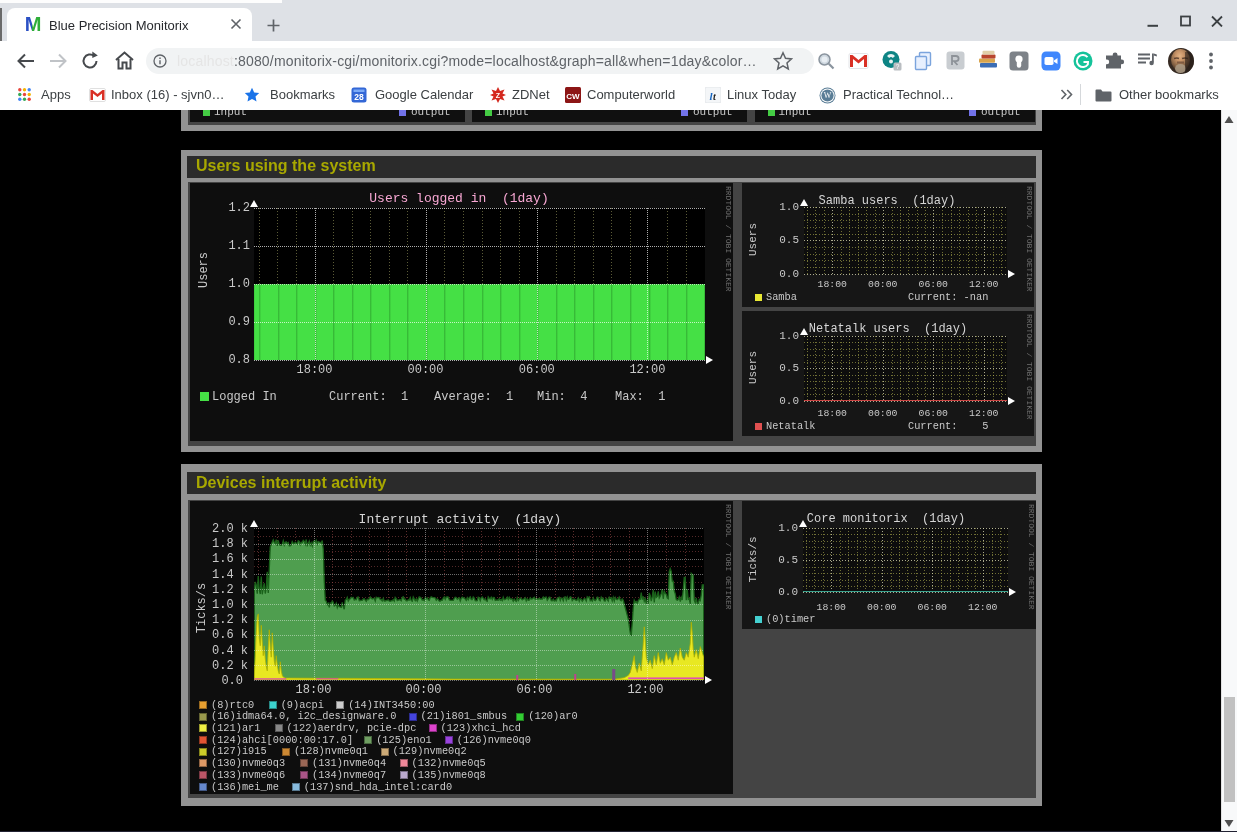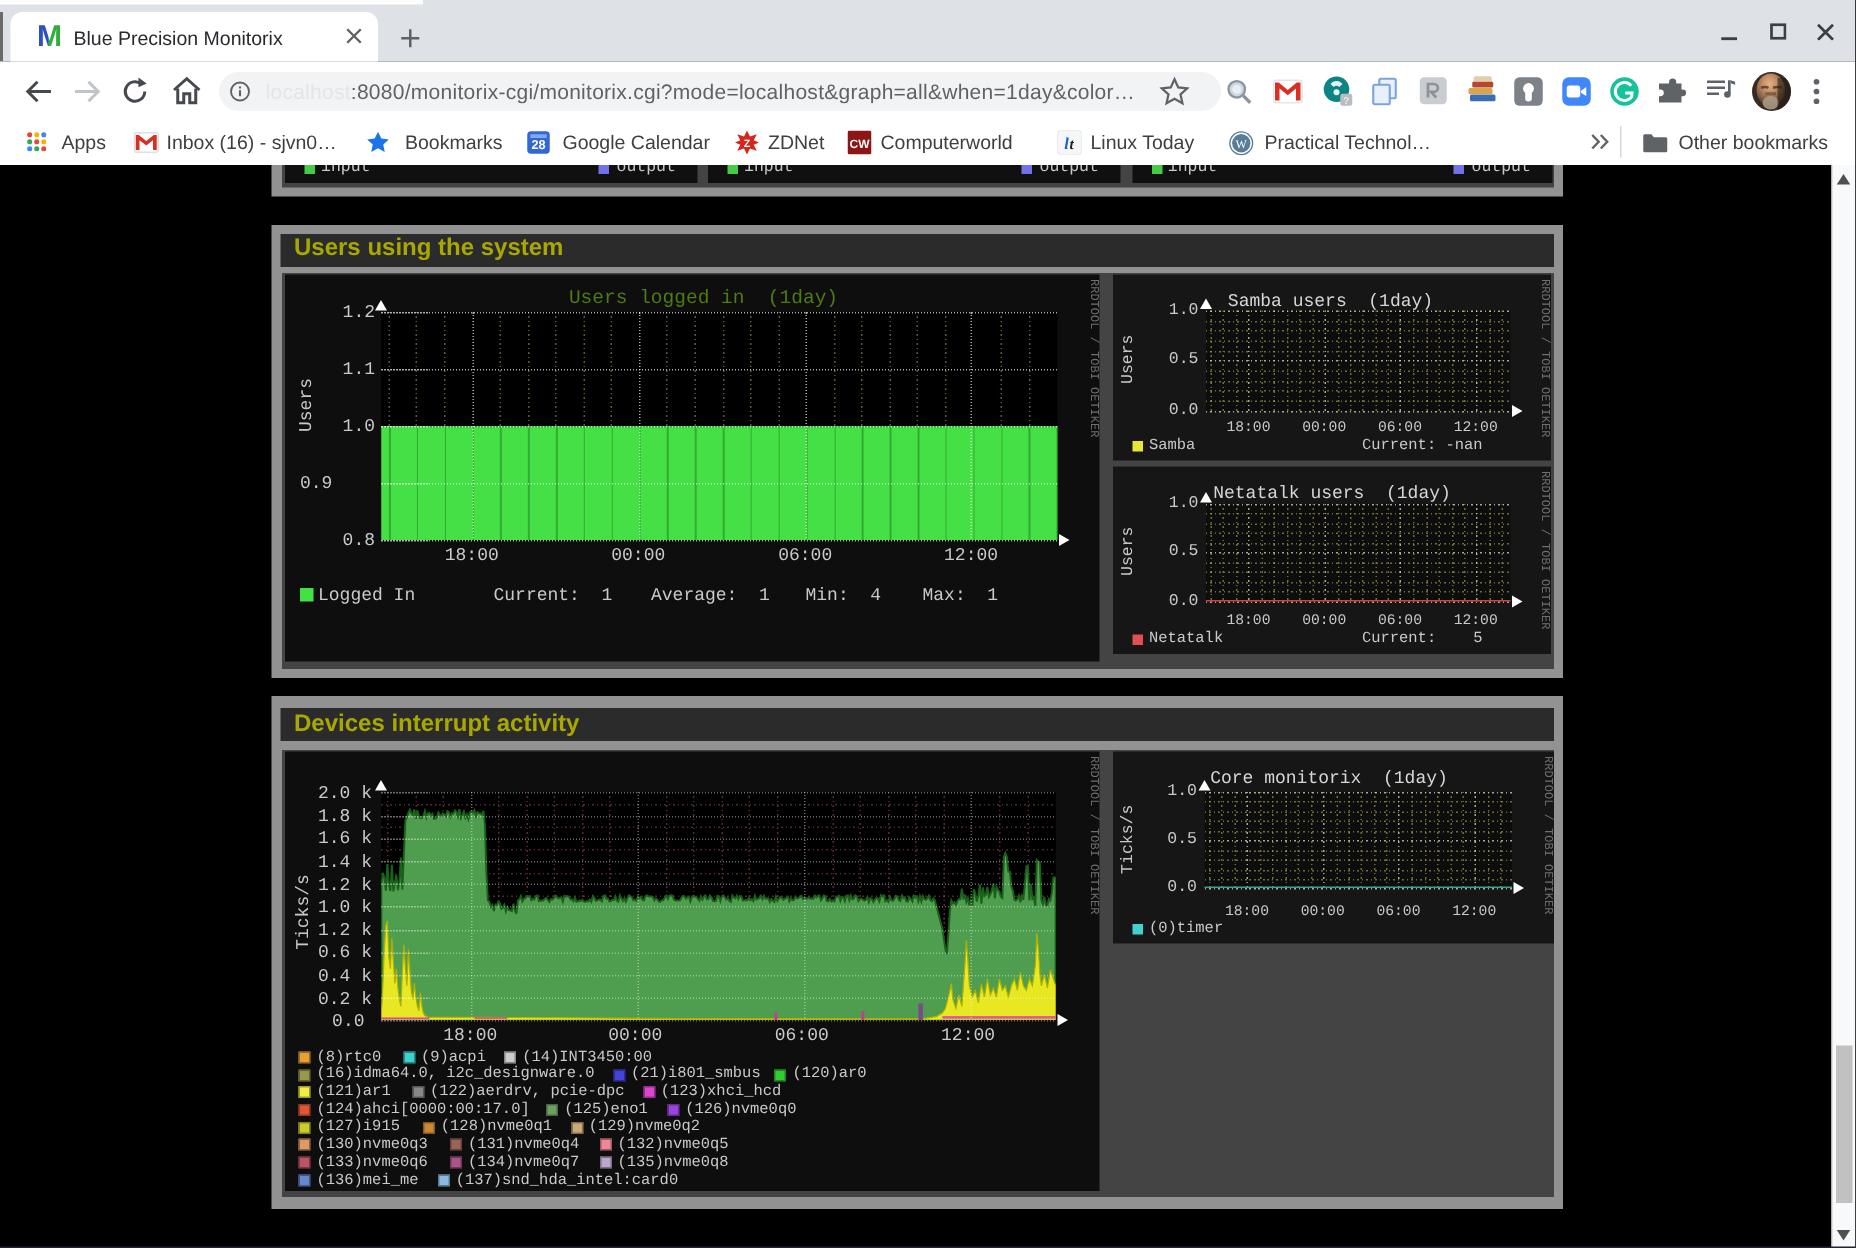--- a/index.html
+++ b/index.html
@@ -251,21 +251,21 @@
 <div class="abs" style="left:754.5px;top:0px;width:280.5px;height:12px;background:#101010"></div>
 <div class="abs" style="left:767.5px;top:-1px;width:7px;height:7px;background:#44cc44"></div>
 <div class="m" style="left:778.5px;top:-4px;font-size:11px">input</div>
 <div class="abs" style="left:969.0px;top:-1px;width:7px;height:7px;background:#7272e8"></div>
 <div class="m" style="left:981.0px;top:-4px;font-size:11px">output</div>
 <div class="frame" style="left:181px;top:40px;width:861px;height:302px"></div>
 <div class="tbar" style="left:187px;top:45.5px;width:849px;height:22px"></div>
 <div class="ttxt" style="left:196px;top:47px">Users using the system</div>
 <div class="inner" style="left:188px;top:72px;width:848px;height:263.5px"></div>
 <div class="abs" style="left:190px;top:73px;width:543px;height:258px;background:#0e0e0e"></div>
-<div class="m" style="left:309px;top:81px;width:320px;text-align:center;font-size:13px;color:#4d7c0f">Users logged in  (1day)</div>
+<div class="m" style="left:299px;top:81px;width:320px;text-align:center;font-size:13px;color:#f9a8d4">Users logged in  (1day)</div>
 <div class="abs" style="left:253.6px;top:98.2px;width:451px;height:151.4px;background:#000"></div>
 <div class="abs" style="left:258.9px;top:98.2px;width:1px;height:151.4px;background-image:repeating-linear-gradient(180deg, rgba(165,165,100,0.55) 0 1px, transparent 1px 3px)"></div>
 <div class="abs" style="left:277.45px;top:98.2px;width:1px;height:151.4px;background-image:repeating-linear-gradient(180deg, rgba(165,165,100,0.55) 0 1px, transparent 1px 3px)"></div>
 <div class="abs" style="left:296.0px;top:98.2px;width:1px;height:151.4px;background-image:repeating-linear-gradient(180deg, rgba(165,165,100,0.55) 0 1px, transparent 1px 3px)"></div>
 <div class="abs" style="left:333.1px;top:98.2px;width:1px;height:151.4px;background-image:repeating-linear-gradient(180deg, rgba(165,165,100,0.55) 0 1px, transparent 1px 3px)"></div>
 <div class="abs" style="left:351.65px;top:98.2px;width:1px;height:151.4px;background-image:repeating-linear-gradient(180deg, rgba(165,165,100,0.55) 0 1px, transparent 1px 3px)"></div>
 <div class="abs" style="left:370.2px;top:98.2px;width:1px;height:151.4px;background-image:repeating-linear-gradient(180deg, rgba(165,165,100,0.55) 0 1px, transparent 1px 3px)"></div>
 <div class="abs" style="left:388.75px;top:98.2px;width:1px;height:151.4px;background-image:repeating-linear-gradient(180deg, rgba(165,165,100,0.55) 0 1px, transparent 1px 3px)"></div>
 <div class="abs" style="left:407.3px;top:98.2px;width:1px;height:151.4px;background-image:repeating-linear-gradient(180deg, rgba(165,165,100,0.55) 0 1px, transparent 1px 3px)"></div>
 <div class="abs" style="left:444.4px;top:98.2px;width:1px;height:151.4px;background-image:repeating-linear-gradient(180deg, rgba(165,165,100,0.55) 0 1px, transparent 1px 3px)"></div>
@@ -288,21 +288,21 @@
 <div class="abs" style="left:253.6px;top:173.9px;width:451px;height:1px;background-image:repeating-linear-gradient(90deg, rgba(255,255,255,0.68) 0 1px, transparent 1px 2px)"></div>
 <div class="abs" style="left:253.6px;top:211.75px;width:451px;height:1px;background-image:repeating-linear-gradient(90deg, rgba(255,255,255,0.68) 0 1px, transparent 1px 2px)"></div>
 <div class="abs" style="left:253.6px;top:249.60000000000002px;width:451px;height:1px;background-image:repeating-linear-gradient(90deg, rgba(255,255,255,0.68) 0 1px, transparent 1px 2px)"></div>
 <div class="abs" style="left:314.5px;top:98.2px;width:1px;height:151.4px;background-image:repeating-linear-gradient(180deg, rgba(255,255,255,0.68) 0 1px, transparent 1px 2px)"></div>
 <div class="abs" style="left:425.5px;top:98.2px;width:1px;height:151.4px;background-image:repeating-linear-gradient(180deg, rgba(255,255,255,0.68) 0 1px, transparent 1px 2px)"></div>
 <div class="abs" style="left:536.8px;top:98.2px;width:1px;height:151.4px;background-image:repeating-linear-gradient(180deg, rgba(255,255,255,0.68) 0 1px, transparent 1px 2px)"></div>
 <div class="abs" style="left:647.4px;top:98.2px;width:1px;height:151.4px;background-image:repeating-linear-gradient(180deg, rgba(255,255,255,0.68) 0 1px, transparent 1px 2px)"></div>
 <div class="m" style="left:200px;top:91.2px;width:50px;text-align:right;font-size:12px">1.2</div>
 <div class="m" style="left:200px;top:129.05px;width:50px;text-align:right;font-size:12px">1.1</div>
 <div class="m" style="left:200px;top:166.9px;width:50px;text-align:right;font-size:12px">1.0</div>
-<div class="m" style="left:200px;top:204.75px;width:50px;text-align:left;font-size:12px">0.9</div>
+<div class="m" style="left:200px;top:204.75px;width:50px;text-align:right;font-size:12px">0.9</div>
 <div class="m" style="left:200px;top:242.60000000000002px;width:50px;text-align:right;font-size:12px">0.8</div>
 <div class="m" style="left:293.5px;top:253.39999999999998px;width:42px;text-align:center;font-size:12px">18:00</div>
 <div class="m" style="left:404.5px;top:253.39999999999998px;width:42px;text-align:center;font-size:12px">00:00</div>
 <div class="m" style="left:515.8px;top:253.39999999999998px;width:42px;text-align:center;font-size:12px">06:00</div>
 <div class="m" style="left:626.4px;top:253.39999999999998px;width:42px;text-align:center;font-size:12px">12:00</div>
 <div class="arrU" style="left:249.6px;top:90.2px"></div>
 <div class="arrR" style="left:705.6px;top:245.60000000000002px"></div>
 <div class="m" style="left:174px;top:153px;width:60px;height:14px;font-size:12px;transform:rotate(-90deg);text-align:center">Users</div>
 <div class="abs" style="left:200px;top:282px;width:9px;height:9px;background:#45e045"></div>
 <div class="m" style="left:212px;top:280px;font-size:12px">Logged In</div>
@@ -414,20 +414,21 @@
 <div class="m" style="left:723px;top:251.14999999999998px;width:60px;height:13px;font-size:11px;transform:rotate(-90deg);text-align:center">Users</div>
 <div class="abs" style="left:755px;top:313px;width:7px;height:7px;background:#e05050"></div>
 <div class="m" style="left:766px;top:310px;font-size:10.3px">Netatalk</div>
 <div class="m" style="left:908px;top:310px;font-size:10.3px">Current:    5</div>
 <div class="rrd" style="left:1025px;top:204px;height:120px">RRDTOOL / TOBI OETIKER</div>
 <div class="frame" style="left:181px;top:354px;width:861px;height:342px"></div>
 <div class="tbar" style="left:187px;top:362px;width:849px;height:22px"></div>
 <div class="ttxt" style="left:196px;top:363.5px">Devices interrupt activity</div>
 <div class="inner" style="left:188px;top:390px;width:848px;height:298px"></div>
 <div class="abs" style="left:190px;top:391px;width:543px;height:293px;background:#0e0e0e"></div>
+<div class="m" style="left:300px;top:402px;width:320px;text-align:center;font-size:13px;color:#d6d6d6">Interrupt activity  (1day)</div>
 <div class="abs" style="left:254px;top:418.4px;width:449.5px;height:152px;background:#000"></div>
 <div class="abs" style="left:258.0px;top:418.4px;width:1px;height:152px;background-image:repeating-linear-gradient(180deg, rgba(165,80,80,0.55) 0 1px, transparent 1px 3px)"></div>
 <div class="abs" style="left:276.55px;top:418.4px;width:1px;height:152px;background-image:repeating-linear-gradient(180deg, rgba(165,80,80,0.55) 0 1px, transparent 1px 3px)"></div>
 <div class="abs" style="left:295.1px;top:418.4px;width:1px;height:152px;background-image:repeating-linear-gradient(180deg, rgba(165,80,80,0.55) 0 1px, transparent 1px 3px)"></div>
 <div class="abs" style="left:332.2px;top:418.4px;width:1px;height:152px;background-image:repeating-linear-gradient(180deg, rgba(165,80,80,0.55) 0 1px, transparent 1px 3px)"></div>
 <div class="abs" style="left:350.75px;top:418.4px;width:1px;height:152px;background-image:repeating-linear-gradient(180deg, rgba(165,80,80,0.55) 0 1px, transparent 1px 3px)"></div>
 <div class="abs" style="left:369.3px;top:418.4px;width:1px;height:152px;background-image:repeating-linear-gradient(180deg, rgba(165,80,80,0.55) 0 1px, transparent 1px 3px)"></div>
 <div class="abs" style="left:387.85px;top:418.4px;width:1px;height:152px;background-image:repeating-linear-gradient(180deg, rgba(165,80,80,0.55) 0 1px, transparent 1px 3px)"></div>
 <div class="abs" style="left:406.4px;top:418.4px;width:1px;height:152px;background-image:repeating-linear-gradient(180deg, rgba(165,80,80,0.55) 0 1px, transparent 1px 3px)"></div>
 <div class="abs" style="left:443.5px;top:418.4px;width:1px;height:152px;background-image:repeating-linear-gradient(180deg, rgba(165,80,80,0.55) 0 1px, transparent 1px 3px)"></div>

